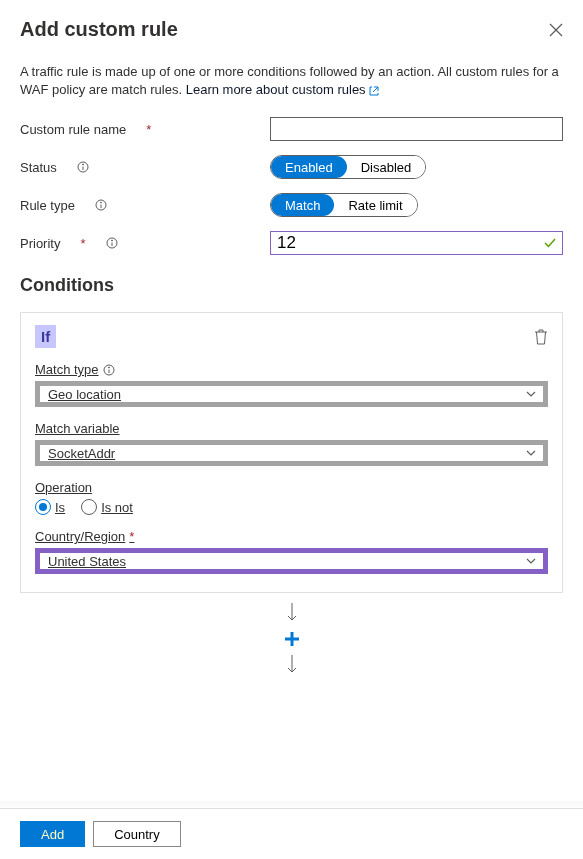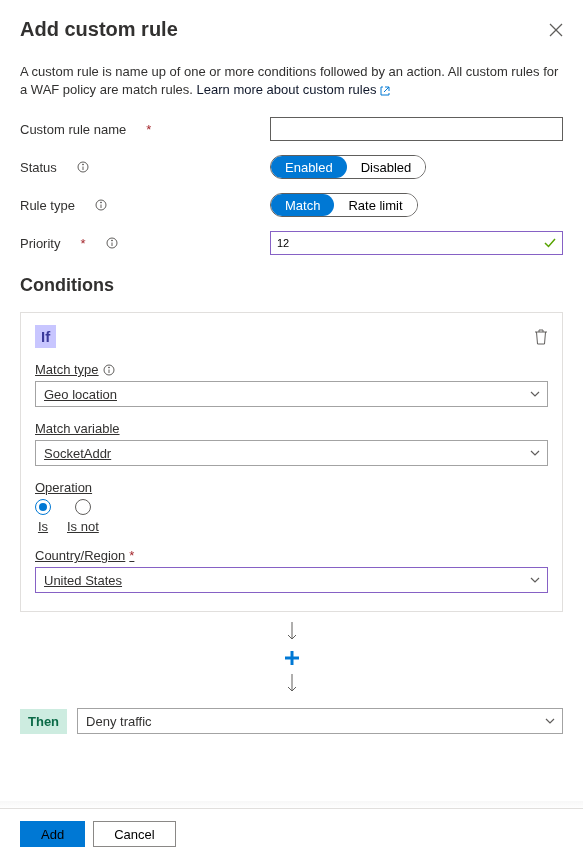--- a/index.html
+++ b/index.html
@@ -22,21 +22,21 @@
   .field-row { display: flex; align-items: center; margin-bottom: 14px; }
   .field-label { width: 250px; display: flex; align-items: center; gap: 20px; }
   .field-label-text { font-size: 13px; }
   .req { color: #a4262c; }
   .info-ic { width: 12px; height: 12px; stroke: #605e5c; }
   .text-input {
     flex: 1; height: 24px; border: 1px solid #605e5c; padding: 0 6px; font-size: 13px; outline: none;
   }
   .priority-wrap { flex:1; position: relative; }
   .priority-input {
-    width: 100%; height: 24px; border: 1px solid #8661c5; padding: 0 6px; font-size: 11px; outline: none;
+    width: 100%; height: 24px; border: 1px solid #8661c5; padding: 0 6px; font-size: 17px; outline: none;
   }
   .checkmark { position: absolute; right: 6px; top: 50%; transform: translateY(-50%); width: 14px; height: 14px; stroke: #57a300; }
   
   .pill-group {
     border: 1px solid #605e5c; border-radius: 12px; height: 24px; display: inline-flex; overflow: hidden;
   }
   .pill {
     padding: 0 14px; display: flex; align-items: center; font-size: 13px; cursor: pointer; background: #fff; border: none;
   }
   .pill.active { background: #0078d4; color: #fff; border-radius: 12px; }
@@ -45,28 +45,28 @@
     border: 1px solid #e1dfdd; padding: 12px 14px 18px 14px;
   }
   .cond-head { display: flex; justify-content: space-between; align-items: center; margin-bottom: 14px; }
   .if-tag {
     background: #c8c6ff; color: #3b3a9a; font-weight: 600; font-size: 15px;
     padding: 3px 6px; display: inline-block;
   }
   .trash { width: 14px; height: 16px; stroke: #605e5c; cursor: pointer; }
   .sub-label { font-size: 13px; margin-bottom: 4px; display: flex; align-items: center; gap: 4px; }
   .select {
-    width: 100%; height: 26px; border: 1px solid #a3a3a3; background: #fff; padding: 0 24px 0 8px;
+    width: 100%; height: 26px; border: 5px solid #a3a3a3; background: #fff; padding: 0 24px 0 8px;
     font-size: 13px; position: relative; display: flex; align-items: center; cursor: pointer;
   }
   .select.purple { border-color: #8661c5; }
   .chevron { position: absolute; right: 6px; top: 50%; transform: translateY(-50%); width: 12px; height: 12px; stroke: #605e5c; }
   .sub-block { margin-bottom: 14px; text-decoration: underline; }
   .radio-row { display: flex; gap: 16px; margin-top: 4px; }
-  .radio-opt { display: flex; align-items: center; gap: 4px; cursor: pointer; flex-direction: column; }
+  .radio-opt { display: flex; align-items: center; gap: 4px; cursor: pointer; }
   .radio-outer {
     width: 16px; height: 16px; border: 1px solid #605e5c; border-radius: 50%; display: flex; align-items: center; justify-content: center;
   }
   .radio-outer.sel { border-color: #0078d4; }
   .radio-inner { width: 8px; height: 8px; background: #0078d4; border-radius: 50%; }
   .flow-col { display: flex; flex-direction: column; align-items: center; gap: 8px; margin: 10px 0 14px 0; }
   .arrow { width: 10px; height: 20px; stroke: #605e5c; }
   .plus { width: 16px; height: 16px; stroke: #0078d4; stroke-width: 3; cursor: pointer; }
   .then-row { display: flex; gap: 10px; align-items: center; }
   .then-tag {
@@ -77,36 +77,36 @@
     position: absolute; bottom: 0; left: 0; right: 0; padding: 12px 20px;
     border-top: 1px solid #e1dfdd; display: flex; gap: 8px; background: #fff;
   }
   .footer-shadow {
     position: absolute; bottom: 50px; left: 0; right: 0; height: 8px;
     background: linear-gradient(to bottom, rgba(0,0,0,0.03), rgba(0,0,0,0));
   }
   .btn {
     height: 26px; padding: 0 20px; font-size: 13px; border: 1px solid #8a8886; background: #fff; cursor: pointer;
   }
-  .btn.primary { background: #0078d4; border-color: #0078d4; color: #000000; }
+  .btn.primary { background: #0078d4; border-color: #0078d4; color: #fef9c3; }
 </style>
 </head>
 <body>
 
 <div class="panel">
   <div class="header-row">
     <div class="header-title">Add custom rule</div>
     <svg class="close-x" viewBox="0 0 14 14" fill="none" stroke="currentColor" stroke-width="1.2">
       <line x1="1" y1="1" x2="13" y2="13"></line>
         <line x1="13" y1="1" x2="1" y2="13"></line>
     </svg>
   </div>
 
   <div class="desc">
-    <span>A custom rule is name up of one or more conditions followed by an action. All custom rules for a WAF policy are match rules.</span>
+    <span>A traffic rule is made up of one or more conditions followed by an action. All custom rules for a WAF policy are match rules.</span>
     <a class="link" href="#">
       <span>Learn more about custom rules</span>
       <svg class="ext-icon" viewBox="0 0 10 10" fill="none" stroke="#0078d4" stroke-width="1">
         <path d="M3 1H1v8h8V7"></path>
           <path d="M5 1h4v4"></path>
           <path d="M9 1L4 6"></path>
       </svg>
     </a>
   </div>
 
@@ -247,29 +247,20 @@
     <svg class="plus" viewBox="0 0 16 16" fill="none">
       <line x1="8" y1="1" x2="8" y2="15"></line>
         <line x1="1" y1="8" x2="15" y2="8"></line>
     </svg>
     <svg class="arrow" viewBox="0 0 10 20" fill="none" stroke-width="1">
       <line x1="5" y1="0" x2="5" y2="17"></line>
         <path d="M1 13l4 4 4-4"></path>
     </svg>
   </div>
 
-  <div class="then-row">
-    <span class="then-tag">Then</span>
-    <div class="select then-select">
-      <span>Deny traffic</span>
-      <svg class="chevron" viewBox="0 0 12 12" fill="none" stroke-width="1.2">
-          <path d="M2 4l4 4 4-4"></path>
-        </svg>
-    </div>
-  </div>
 
 </div>
 
 <div class="footer-shadow"></div>
 <div class="footer">
   <button class="btn primary">Add</button>
-  <button class="btn">Cancel</button>
+  <button class="btn">Country</button>
 </div>
 
 </body></html>

